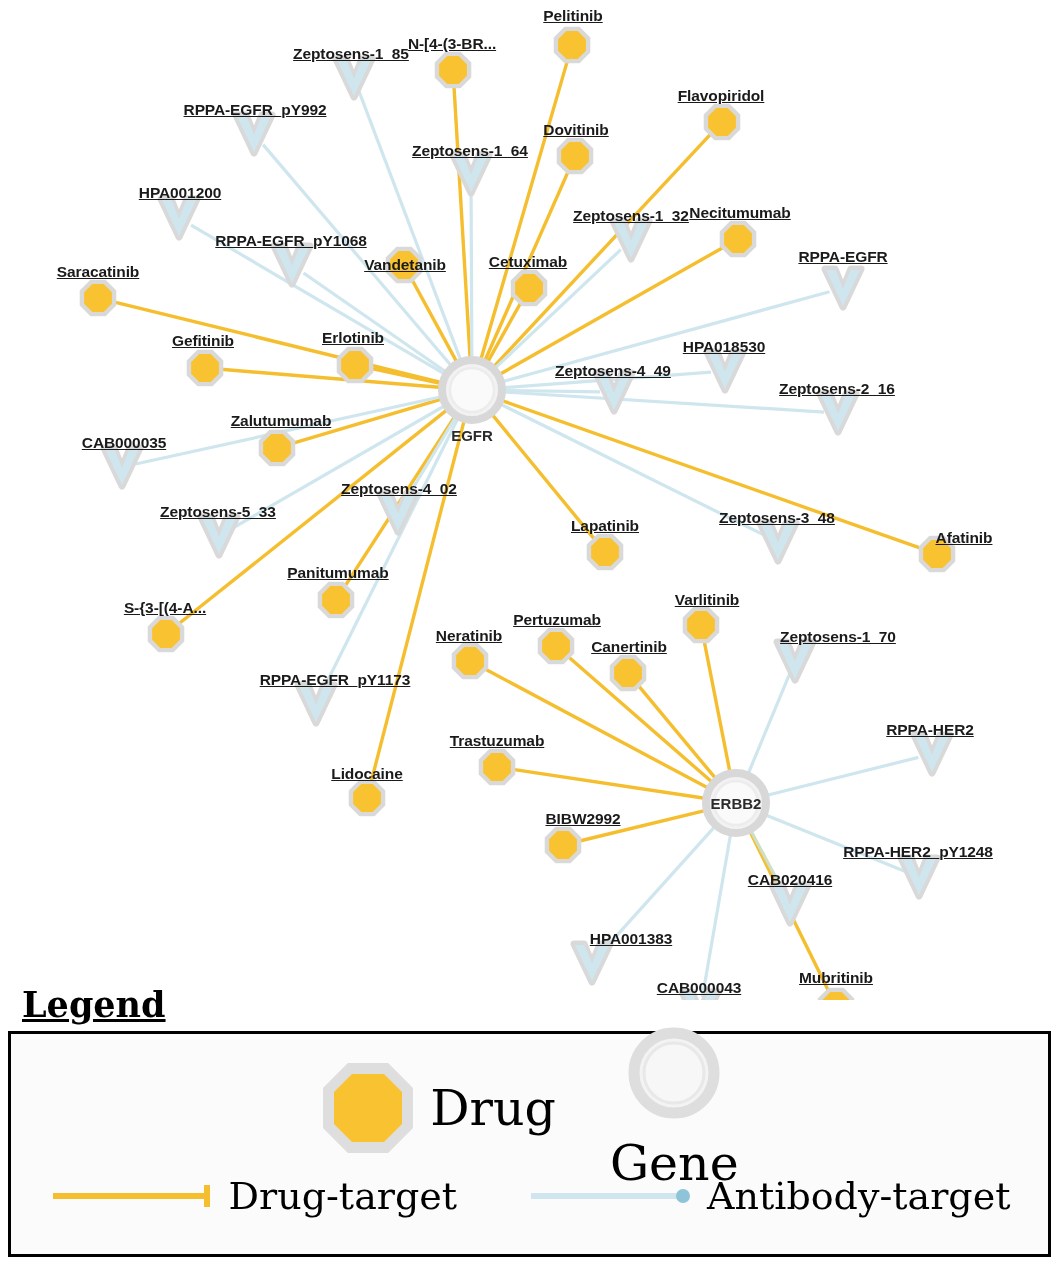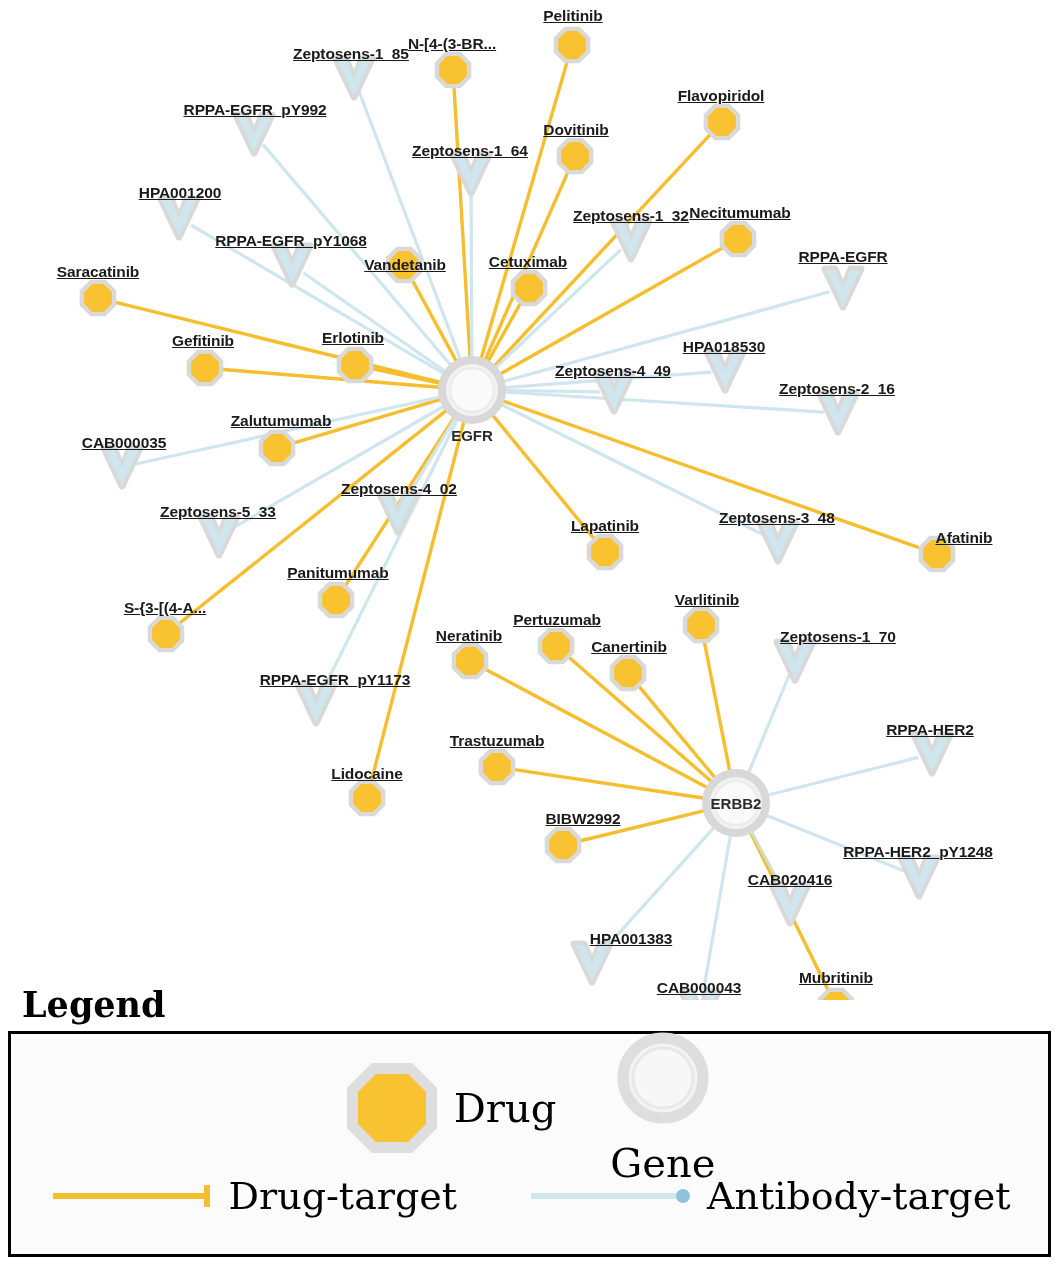--- a/index.html
+++ b/index.html
@@ -41,20 +41,21 @@
     color: #2b2b2b;
     white-space: nowrap;
     transform: translate(-50%, -50%);
   }
   
   #legend-wrap {
     position: absolute;
     left: 0;
     top: 984px;
     width: 1059px;
+    text-decoration: underline;
   }
   #legend-title {
     font-family: "DejaVu Serif", serif;
     font-size: 35px;
     font-weight: bold;
     color: #000;
     margin-left: 22px;
     margin-bottom: 6px;
   }
   #legend-box {
@@ -76,21 +77,21 @@
     gap: 0px;
   }
   .legend-item {
     display: flex;
     align-items: center;
     gap: 14px;
   }
   .legend-item + .legend-item { margin-left: 54px; flex-direction: column; }
   .legend-text {
     font-family: "DejaVu Serif", serif;
-    font-size: 40px;
+    font-size: 49px;
     color: #000;
   }
   .legend-row2 {
     position: absolute;
     top: 140px;
     left: 0;
     width: 100%;
     display: flex;
     align-items: center;
     justify-content: center;

